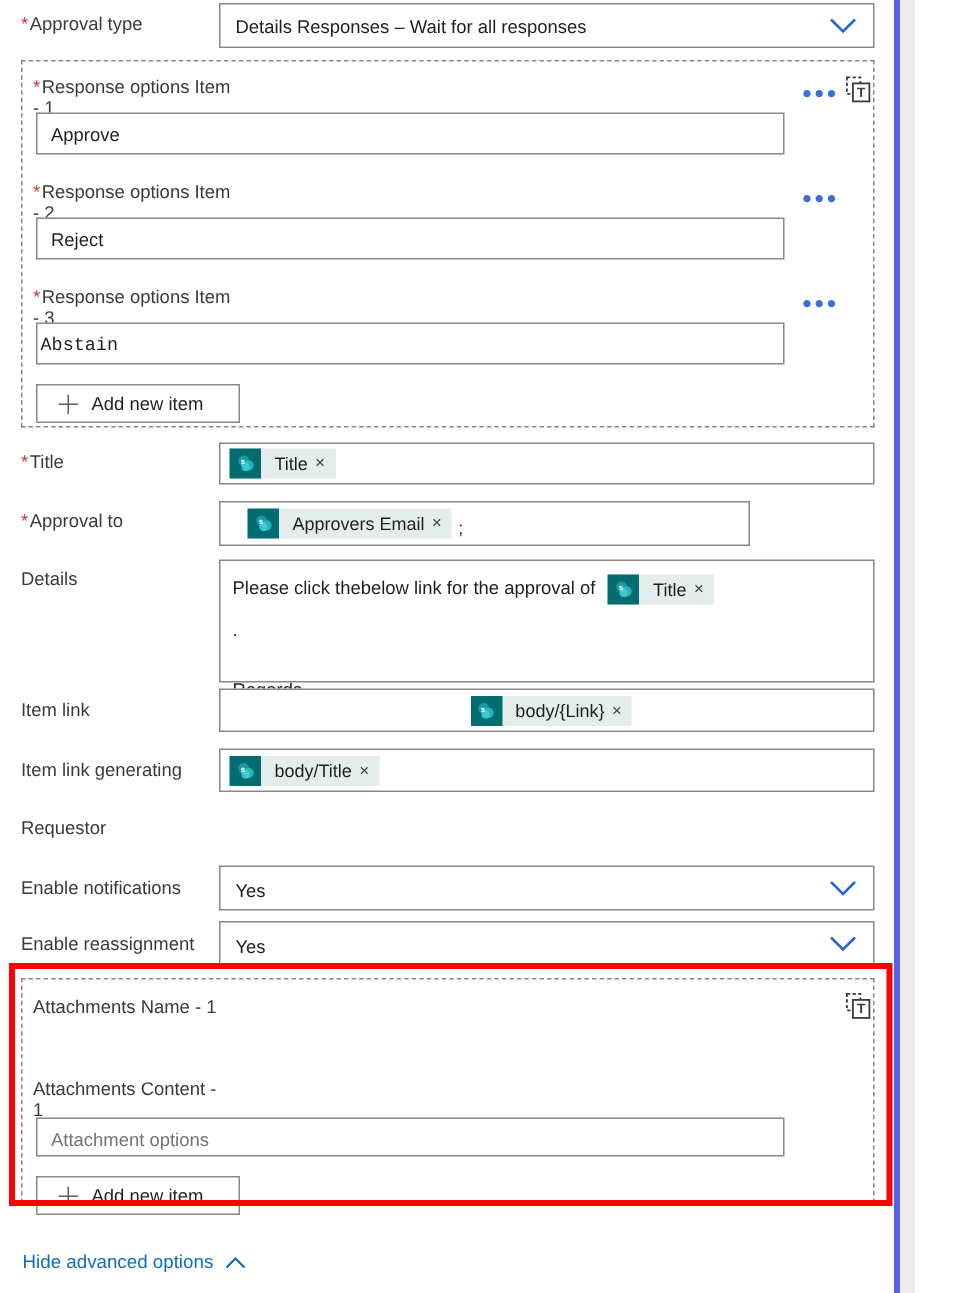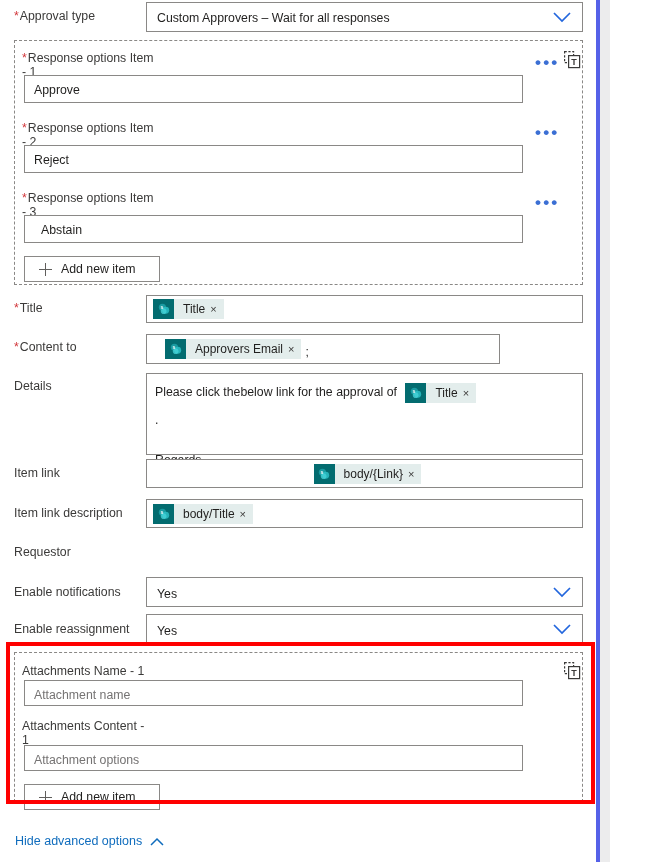--- a/index.html
+++ b/index.html
@@ -189,21 +189,21 @@
 <body>
 
 <div id="root">
 
   <div class="edge-blue"></div>
   <div class="edge-gray"></div>
   <div class="edge-white"></div>
 
   <div class="lbl" style="left:14px; top:9px;"><span class="req">*</span><span>Approval type</span></div>
   <div class="ctrl" style="left:146px; top:2px; width:437px; height:30px;">
-    <div class="ctrl-text" style="left:10px; top:8px;">Custom Approvers – Wait for all responses</div>
+    <div class="ctrl-text" style="left:10px; top:8px;">Details Responses – Wait for all responses</div>
     <div class="chev" style="right:11px; top:9px;">
       <svg viewBox="0 0 18 11">
           <path d="M1 1 L9 9 L17 1" fill="none" stroke="#2266dd" stroke-width="1.7"></path>
         </svg>
     </div>
   </div>
 
   <div class="dashbox" style="left:14px; top:40px; width:569px; height:245px;"></div>
 
   <div class="itemlbl" style="left:22px; top:51px;"><span class="req">*</span><span>Response options Item</span><br><span>- 1</span></div>
@@ -221,21 +221,21 @@
 
   <div class="itemlbl" style="left:22px; top:121px;"><span class="req">*</span><span>Response options Item</span><br><span>- 2</span></div>
   <div class="ellipsis" style="left:535px; top:128px;">•••</div>
   <div class="ctrl" style="left:24px; top:145px; width:499px; height:28px;">
     <div class="ctrl-text" style="left:9px; top:7px;">Reject</div>
   </div>
 
   <div class="itemlbl" style="left:22px; top:191px;"><span class="req">*</span><span>Response options Item</span><br><span>- 3</span></div>
   <div class="ellipsis" style="left:535px; top:198px;">•••</div>
   <div class="ctrl" style="left:24px; top:215px; width:499px; height:28px;">
-    <div class="ctrl-text" style="left:16px; top:7px;">Abstain</div>
+    <div class="ctrl-text" style="left:2px; top:7px;font-family:Liberation Mono, monospace;">Abstain</div>
   </div>
 
   <div class="addbtn" style="left:24px; top:256px; width:136px; height:26px;">
     <span class="plus"></span>
     <span>Add new item</span>
   </div>
 
   <div class="lbl" style="left:14px; top:301px;"><span class="req">*</span><span>Title</span></div>
   <div class="chipfield" style="left:146px; top:295px; width:437px; height:28px;">
     <span class="chip">
@@ -245,21 +245,21 @@
           <circle cx="10.0" cy="9.4" r="3.9" fill="#2bc0c6" opacity="0.85"></circle>
           <circle cx="7.6" cy="10.6" r="3.2" fill="#46d3d8" opacity="0.8"></circle>
           <text x="5.6" y="8.4" font-family="Liberation Sans, sans-serif" font-size="6" font-weight="700" fill="#ffffff" text-anchor="middle">s</text>
         </svg>
       </span>
       <span class="chip-lbl">Title</span>
       <span class="chip-x">×</span>
     </span>
   </div>
 
-  <div class="lbl" style="left:14px; top:340px;"><span class="req">*</span><span>Content to</span></div>
+  <div class="lbl" style="left:14px; top:340px;"><span class="req">*</span><span>Approval to</span></div>
   <div class="chipfield" style="left:146px; top:334px; width:354px; height:30px; padding-left:18px;">
     <span class="chip">
       <span class="chip-ico">
         <svg viewBox="0 0 16 16" width="14" height="14">
           <circle cx="6.2" cy="6.0" r="4.1" fill="#1a9ba1"></circle>
           <circle cx="10.0" cy="9.4" r="3.9" fill="#2bc0c6" opacity="0.85"></circle>
           <circle cx="7.6" cy="10.6" r="3.2" fill="#46d3d8" opacity="0.8"></circle>
           <text x="5.6" y="8.4" font-family="Liberation Sans, sans-serif" font-size="6" font-weight="700" fill="#ffffff" text-anchor="middle">s</text>
         </svg>
       </span>
@@ -299,21 +299,21 @@
           <circle cx="10.0" cy="9.4" r="3.9" fill="#2bc0c6" opacity="0.85"></circle>
           <circle cx="7.6" cy="10.6" r="3.2" fill="#46d3d8" opacity="0.8"></circle>
           <text x="5.6" y="8.4" font-family="Liberation Sans, sans-serif" font-size="6" font-weight="700" fill="#ffffff" text-anchor="middle">s</text>
         </svg>
       </span>
       <span class="chip-lbl">body/{Link}</span>
       <span class="chip-x">×</span>
     </span>
   </div>
 
-  <div class="lbl" style="left:14px; top:506px;">Item link description</div>
+  <div class="lbl" style="left:14px; top:506px;">Item link generating</div>
   <div class="chipfield" style="left:146px; top:499px; width:437px; height:29px;">
     <span class="chip">
       <span class="chip-ico">
         <svg viewBox="0 0 16 16" width="14" height="14">
           <circle cx="6.2" cy="6.0" r="4.1" fill="#1a9ba1"></circle>
           <circle cx="10.0" cy="9.4" r="3.9" fill="#2bc0c6" opacity="0.85"></circle>
           <circle cx="7.6" cy="10.6" r="3.2" fill="#46d3d8" opacity="0.8"></circle>
           <text x="5.6" y="8.4" font-family="Liberation Sans, sans-serif" font-size="6" font-weight="700" fill="#ffffff" text-anchor="middle">s</text>
         </svg>
       </span>
@@ -347,23 +347,20 @@
   <div class="dashbox" style="left:14px; top:652px; width:569px; height:150px;"></div>
 
   <div class="itemlbl" style="left:22px; top:664px; width:250px;">Attachments Name - 1</div>
   <div class="tokicon" style="left:564px; top:661px;">
     <svg viewBox="0 0 17 19" width="17" height="19">
       <rect x="0.6" y="1.6" width="9" height="11" fill="none" stroke="#3b3a39" stroke-width="1.2" stroke-dasharray="2.2 1.6"></rect>
       <rect x="4.6" y="5.6" width="11" height="12" fill="#ffffff" stroke="#3b3a39" stroke-width="1.2"></rect>
       <text x="10.1" y="14.6" font-family="Liberation Sans, sans-serif" font-size="9" font-weight="700" fill="#3b3a39" text-anchor="middle">T</text>
     </svg>
   </div>
-  <div class="ctrl" style="left:24px; top:680px; width:499px; height:26px;">
-    <div class="ctrl-text ph" style="left:9px; top:7px;">Attachment name</div>
-  </div>
 
   <div class="itemlbl" style="left:22px; top:719px; width:200px;"><span>Attachments Content -</span><br><span>1</span></div>
   <div class="ctrl" style="left:24px; top:745px; width:499px; height:26px;">
     <div class="ctrl-text ph" style="left:9px; top:7px;">Attachment options</div>
   </div>
 
   <div class="addbtn" style="left:24px; top:784px; width:136px; height:26px;">
     <span class="plus"></span>
     <span>Add new item</span>
   </div>

